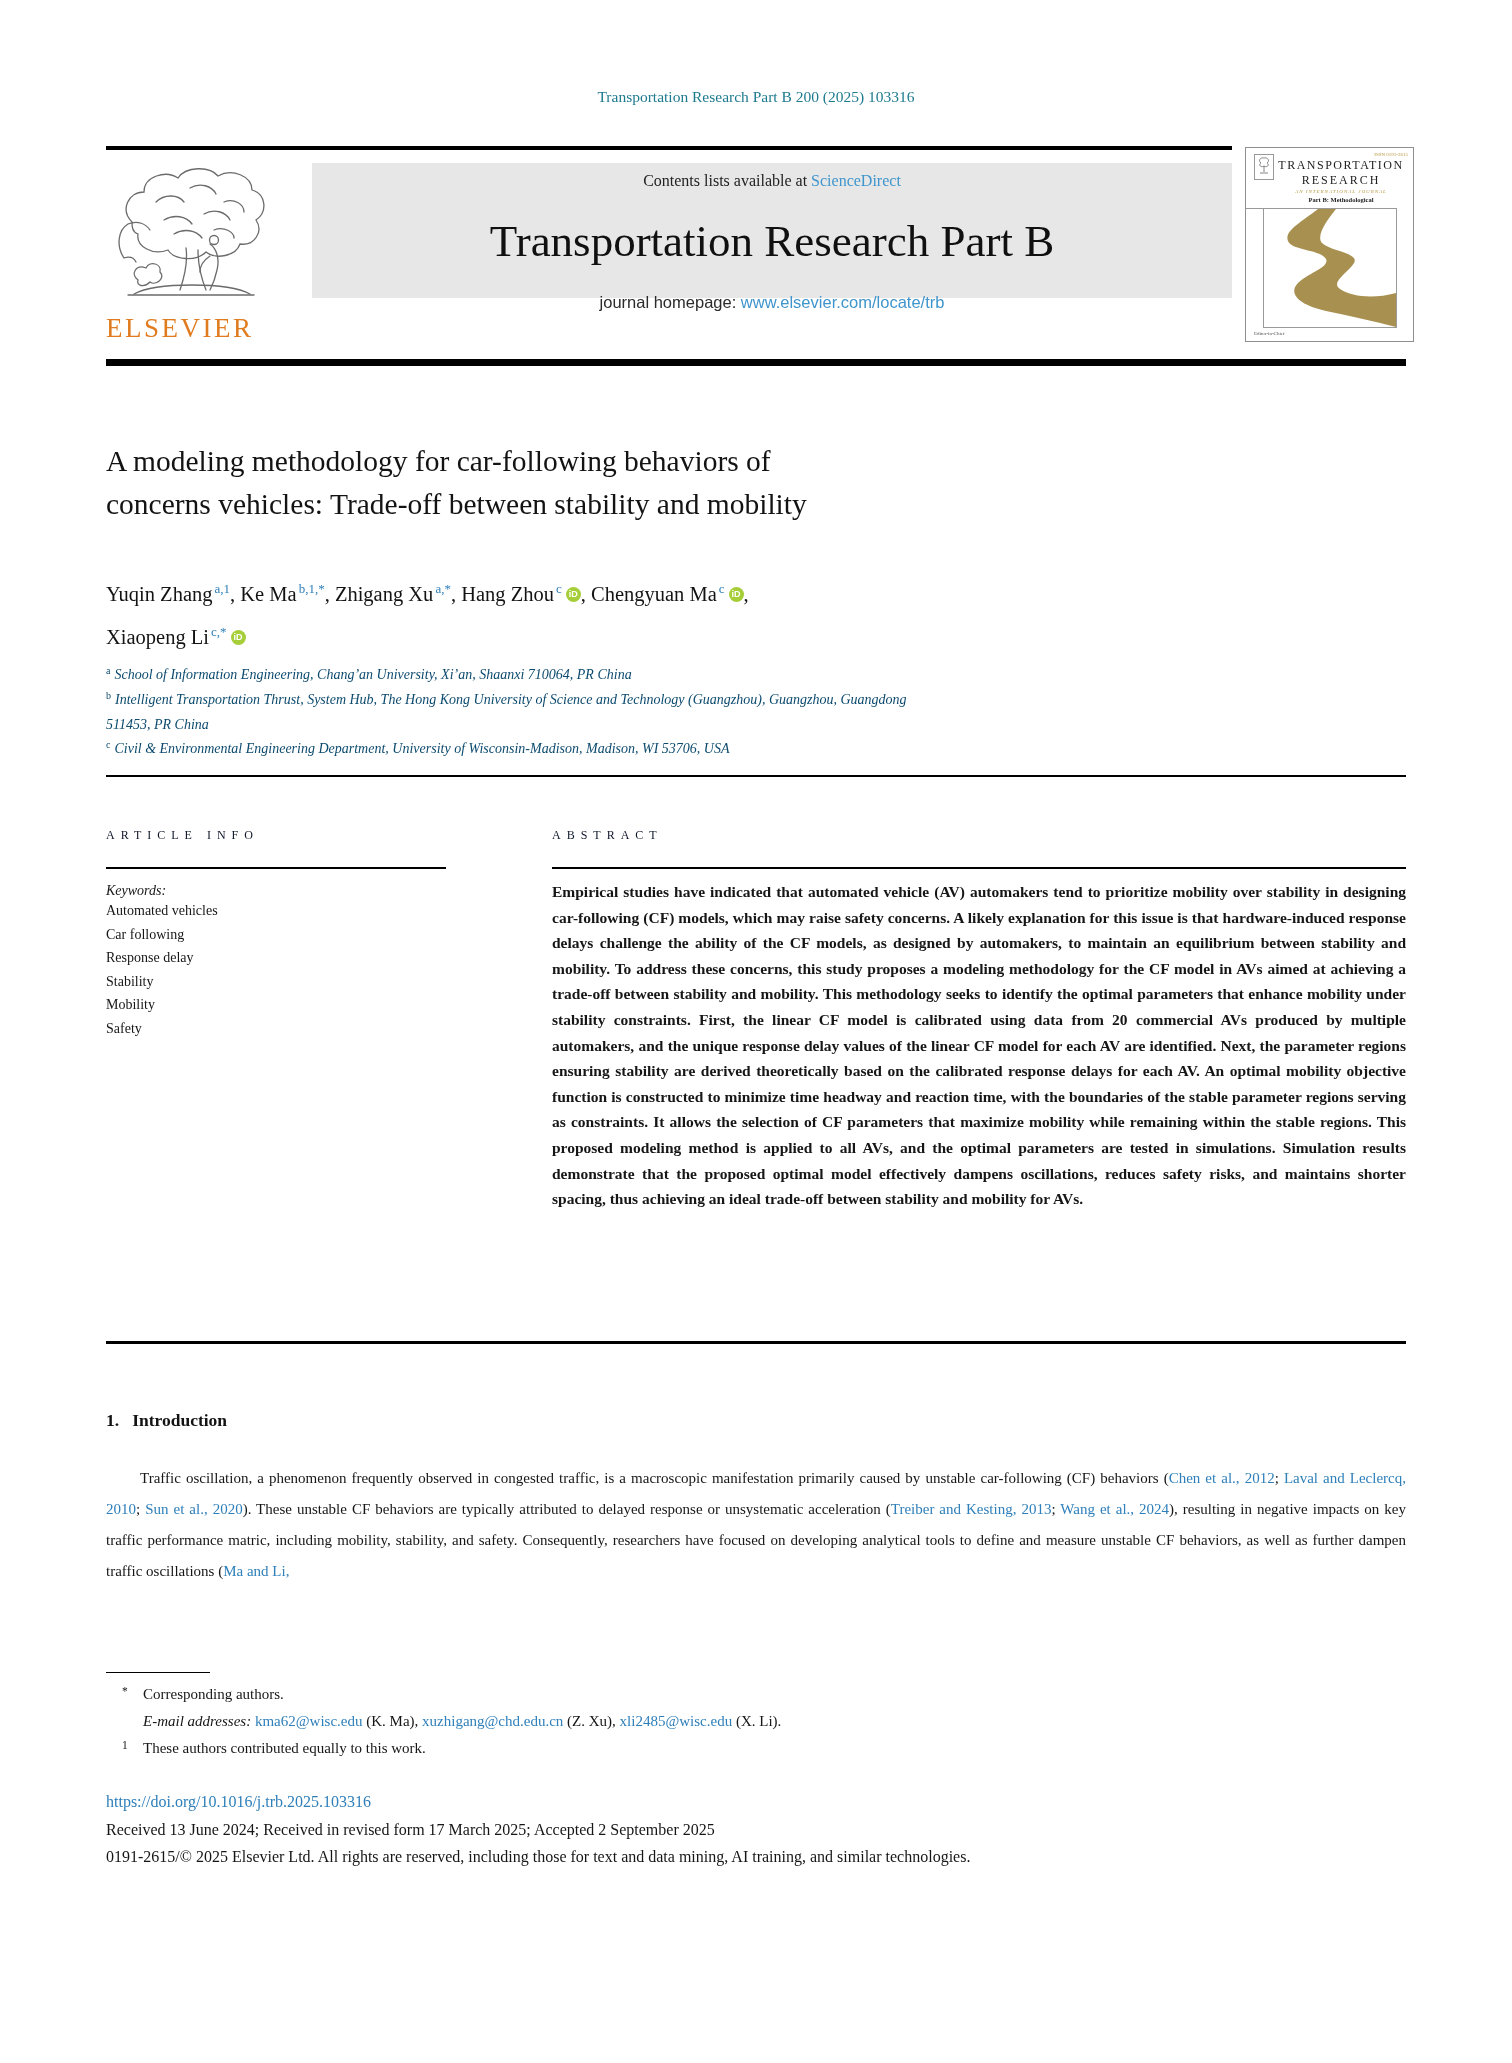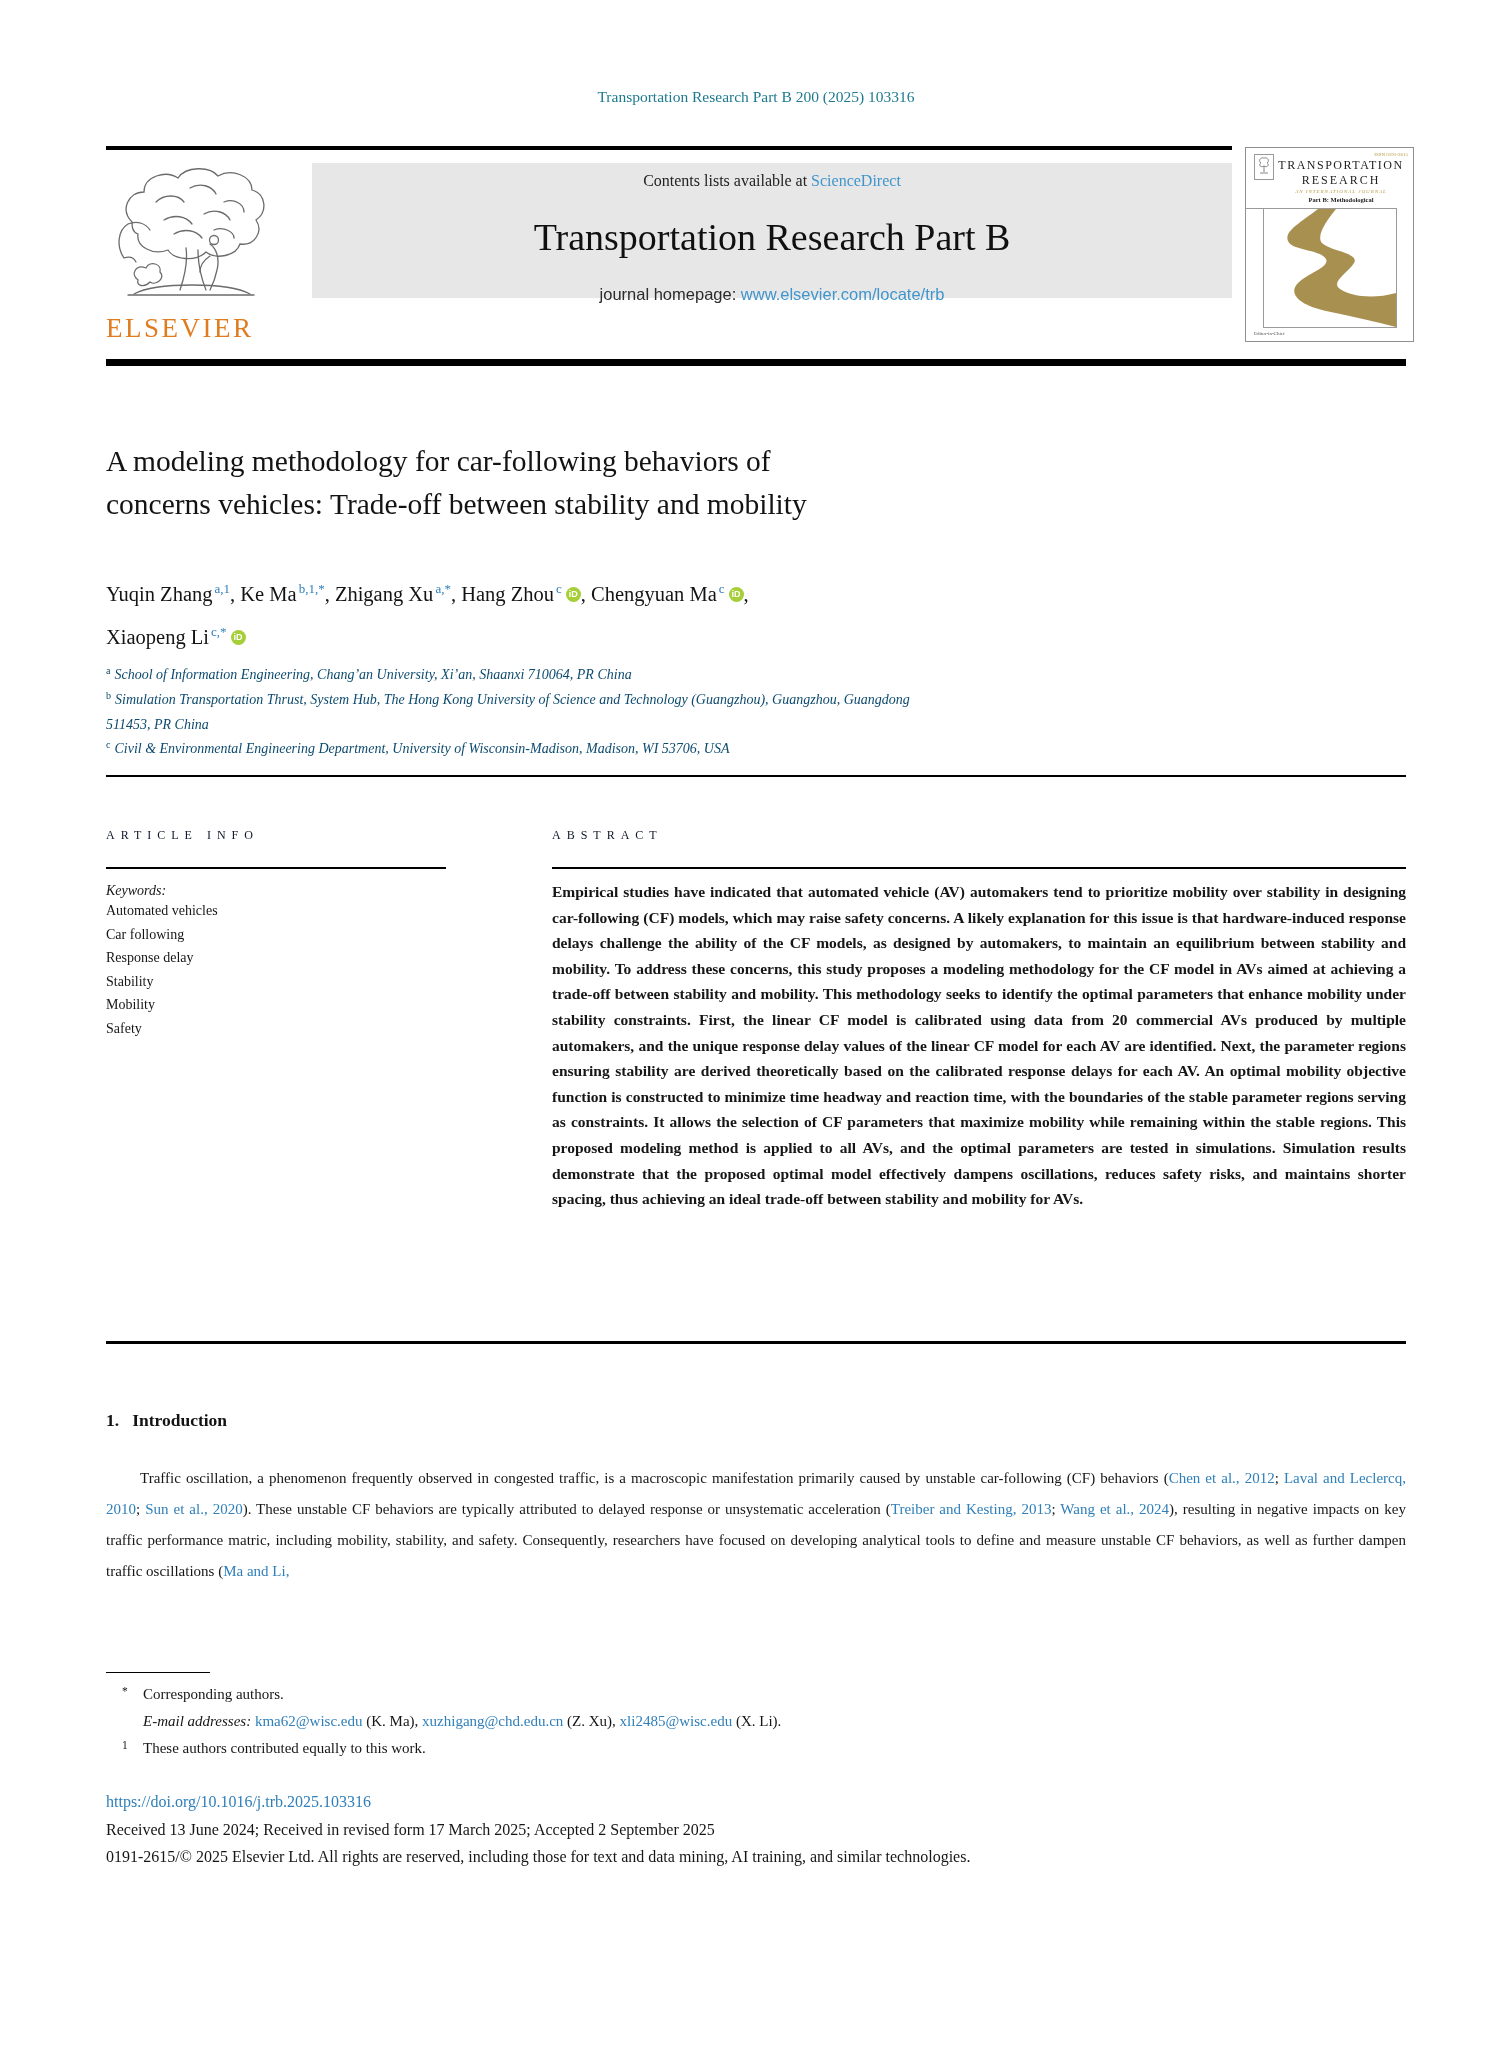--- a/index.html
+++ b/index.html
@@ -14,21 +14,21 @@
   .rule-top{position:absolute;left:106px;top:146px;width:1126px;height:4px;background:#000;}
   .rule-bottom{position:absolute;left:106px;top:359px;width:1300px;height:7px;background:#000;}
 
   .logo{position:absolute;left:104px;top:162px;width:180px;height:190px;}
   .logo svg{display:block;width:170px;height:150px;}
   .wordmark{font-size:27px;color:#e07c1f;letter-spacing:2.5px;margin-top:1px;margin-left:2px;}
 
   .banner{position:absolute;left:312px;top:163px;width:920px;height:135px;background:#e7e7e7;text-align:center;}
   .contents-line{margin-top:9px;font-size:16px;color:#222;}
   .sd-link{color:#3f95cc;}
-  .jtitle{margin-top:25px;font-size:38px;color:#101010;}
+  .jtitle{margin-top:25px;font-size:45px;color:#101010;}
   .homepage-line{margin-top:26px;font-size:16.5px;font-family:"Liberation Sans",sans-serif;color:#2b2b2b;}
   .url-link{color:#3f95cc;}
 
   
   .cover{position:absolute;left:1245px;top:147px;width:167px;height:193px;background:#fff;
          border:1px solid #8f8f8f;}
   .minilogo{position:absolute;left:8px;top:6px;width:18px;height:24px;border:1px solid #999;}
   .minilogo svg{display:block;width:16px;height:22px;margin:0 auto;}
   .issn{position:absolute;right:5px;top:4px;font-size:5px;color:#b8973f;}
   .ct1{position:absolute;left:28px;top:10px;width:134px;text-align:center;font-size:12px;
@@ -151,21 +151,21 @@
 
   <div class="title">
     <div>A modeling methodology for car-following behaviors of</div>
     <div>concerns vehicles: Trade-off between stability and mobility</div>
   </div>
 
   <div class="authors"><span class="author"><span class="a-name">Yuqin Zhang</span><span class="a-sup">a,1</span><span class="a-sep">, </span></span><span class="author"><span class="a-name">Ke Ma</span><span class="a-sup">b,1,*</span><span class="a-sep">, </span></span><span class="author"><span class="a-name">Zhigang Xu</span><span class="a-sup">a,*</span><span class="a-sep">, </span></span><span class="author"><span class="a-name">Hang Zhou</span><span class="a-sup">c</span><span class="orcid">iD</span><span class="a-sep">, </span></span><span class="author"><span class="a-name">Chengyuan Ma</span><span class="a-sup">c</span><span class="orcid">iD</span><span class="a-sep">,</span></span><br><span class="author"><span class="a-name">Xiaopeng Li</span><span class="a-sup">c,*</span><span class="orcid">iD</span></span></div>
 
   <div class="affiliations">
       <div class="aff-line"><span class="aff-sup">a</span><span>School of Information Engineering, Chang’an University, Xi’an, Shaanxi 710064, PR China</span></div>
-      <div class="aff-line"><span class="aff-sup">b</span><span>Simulation Transportation Thrust, System Hub, The Hong Kong University of Science and Technology (Guangzhou), Guangzhou, Guangdong</span></div>
+      <div class="aff-line"><span class="aff-sup">b</span><span>Intelligent Transportation Thrust, System Hub, The Hong Kong University of Science and Technology (Guangzhou), Guangzhou, Guangdong</span></div>
       <div class="aff-line"><span>511453, PR China</span></div>
       <div class="aff-line"><span class="aff-sup">c</span><span>Civil &amp; Environmental Engineering Department, University of Wisconsin-Madison, Madison, WI 53706, USA</span></div>
     </div>
 
   <div class="info-divider"></div>
 
   <div class="col-left">
     <div class="sec-head">ARTICLE INFO</div>
     <div class="sec-rule"></div>
     <div class="kw-label">Keywords:</div>

